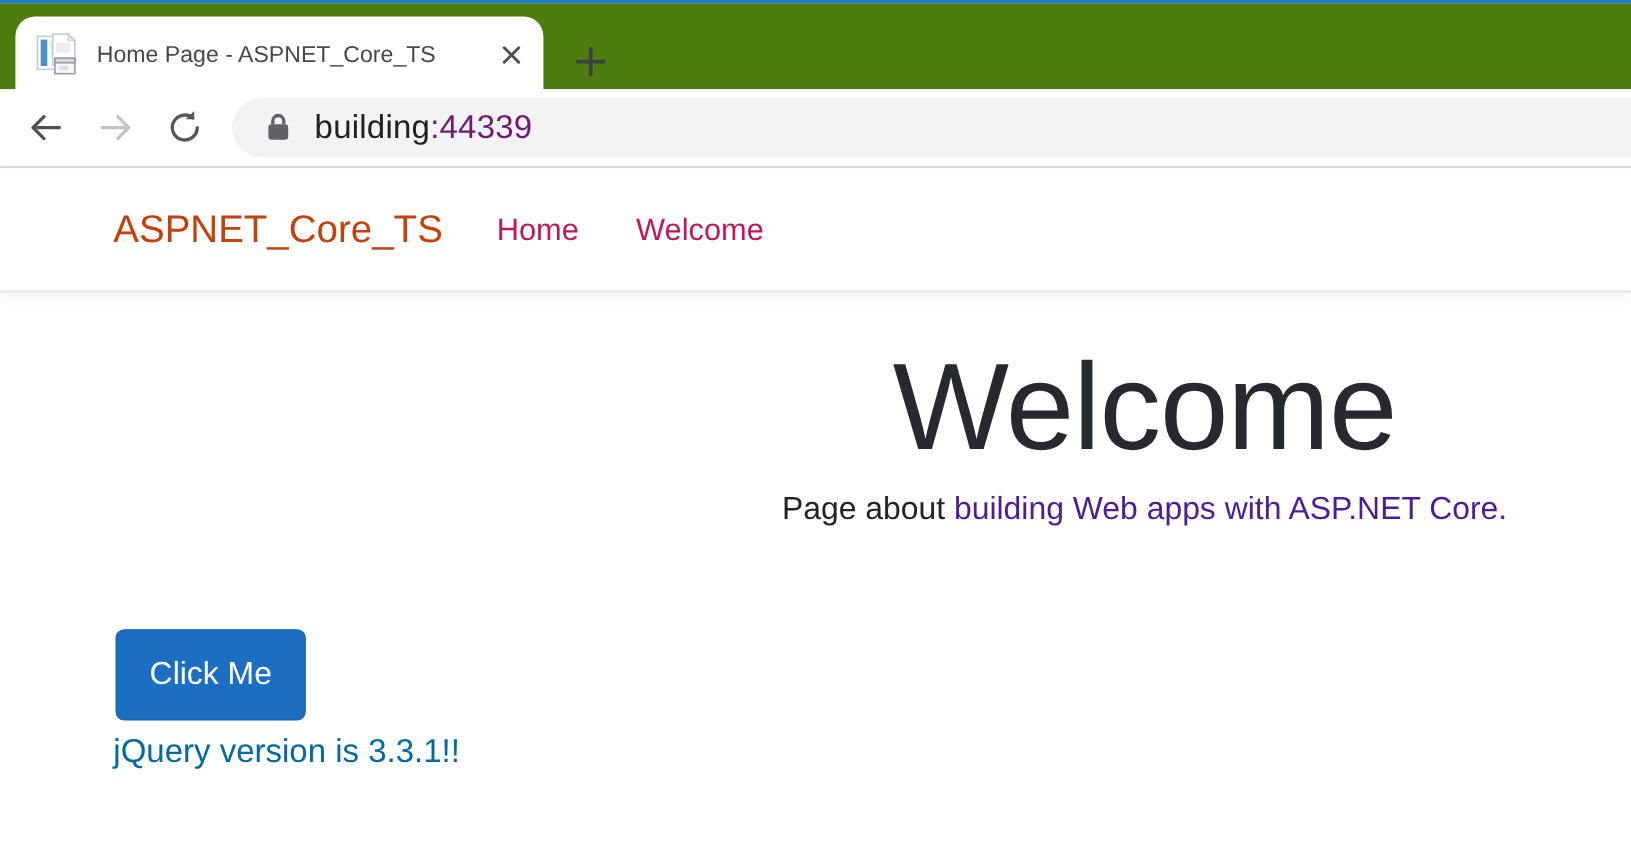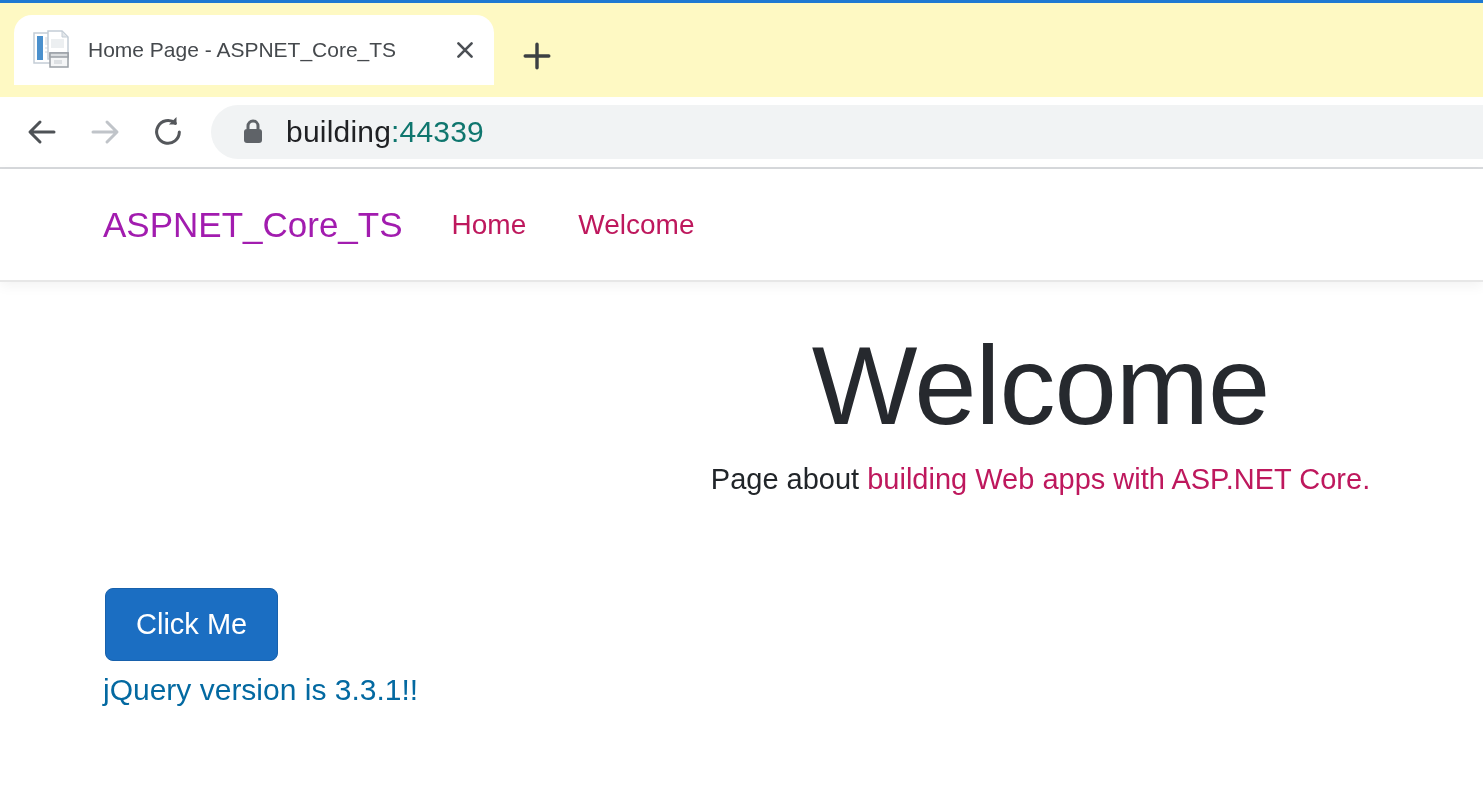--- a/index.html
+++ b/index.html
@@ -7,22 +7,22 @@
   body {
     font-family: "Liberation Sans", sans-serif;
     background: #ffffff;
     overflow: hidden;
     position: relative;
   }
 
   
   .accent-strip { height: 3px; background: #1e79d2; }
   .tab-strip {
-    height: 94px;
-    background: #fef9c3;
+    height: 78px;
+    background: #4d7c0f;
     position: relative;
   }
   .tab {
     position: absolute;
     left: 14px; top: 12px;
     width: 480px; height: 70px;
     background: #ffffff;
     border-radius: 18px 18px 0 0;
     display: flex;
     align-items: center;
@@ -80,37 +80,37 @@
     cursor: text;
   }
   .lock-wrap { width: 24px; height: 30px; flex: 0 0 24px; }
   .url-text {
     margin-left: 21px;
     font-size: 30px;
     color: #202124;
     letter-spacing: 0.2px;
     white-space: nowrap;
   }
-  .url-port { color: #0f766e; text-align: center; }
+  .url-port { color: #701a75; text-align: center; }
 
   
   .site-navbar {
     height: 113px;
     background: #ffffff;
     border-bottom: 2px solid #e7e7e7;
     box-shadow: 0 4px 12px rgba(0,0,0,0.05);
     display: flex;
     align-items: center;
     padding-left: 103px;
     position: relative;
     z-index: 2;
   }
   .brand {
     font-size: 35px;
-    color: #a21caf;
+    color: #c2410c;
     text-decoration: none;
     margin-right: 49px;
     white-space: nowrap;
   }
   .nav-link {
     font-size: 28px;
     color: #be185d;
     text-decoration: none;
     margin-right: 52px;
     white-space: nowrap;
@@ -130,31 +130,31 @@
     line-height: 1.15;
     color: #26292e;
     letter-spacing: -1px;
   }
   .intro-line {
     margin-top: 12px;
     font-size: 29px;
     color: #212529;
   }
   .intro-link, .intro-suffix {
-    color: #be185d;
+    color: #4c1d95;
     text-decoration: none;
   }
   .demo-block {
     margin-left: 105px;
     margin-top: 92px;
   }
   .click-me-btn {
     display: inline-block;
     min-width: 170px;
-    height: 73px;
+    height: 83px;
     padding: 0 30px;
     background: #1b6ec2;
     border: 1px solid #1861ac;
     border-radius: 8px;
     color: #ffffff;
     font-family: "Liberation Sans", sans-serif;
     font-size: 29px;
     cursor: pointer;
   }
   .jquery-status {

